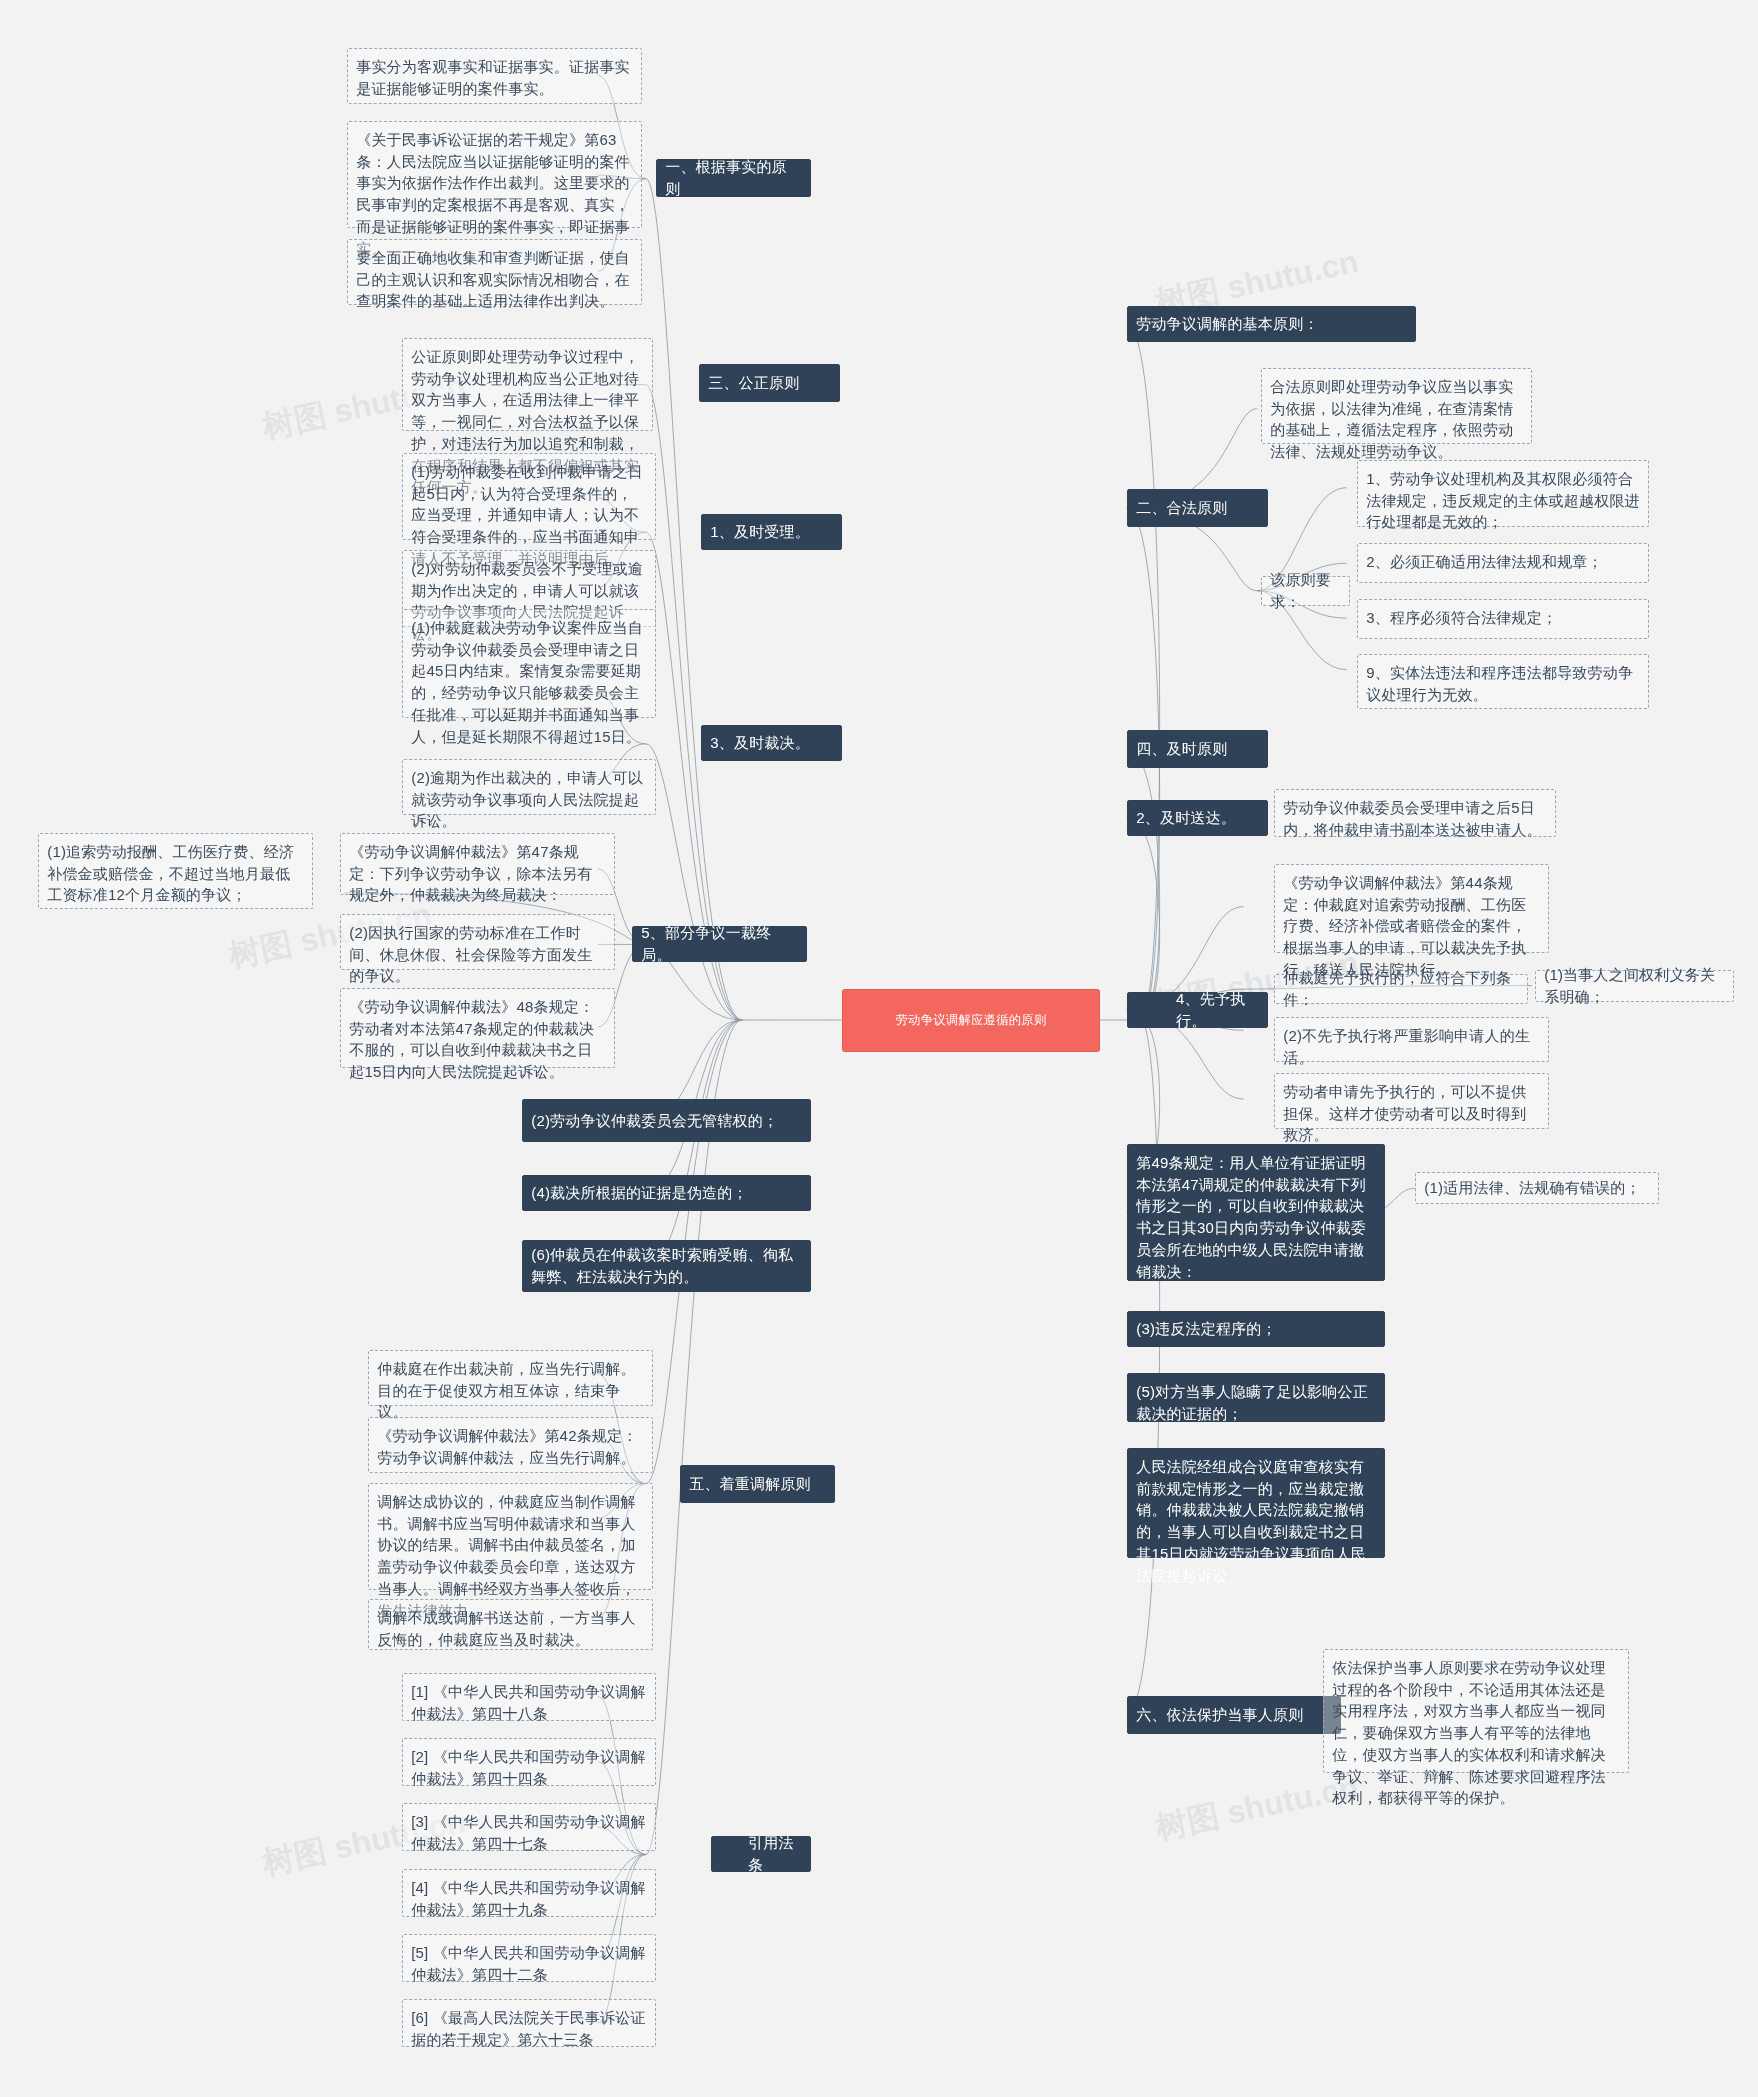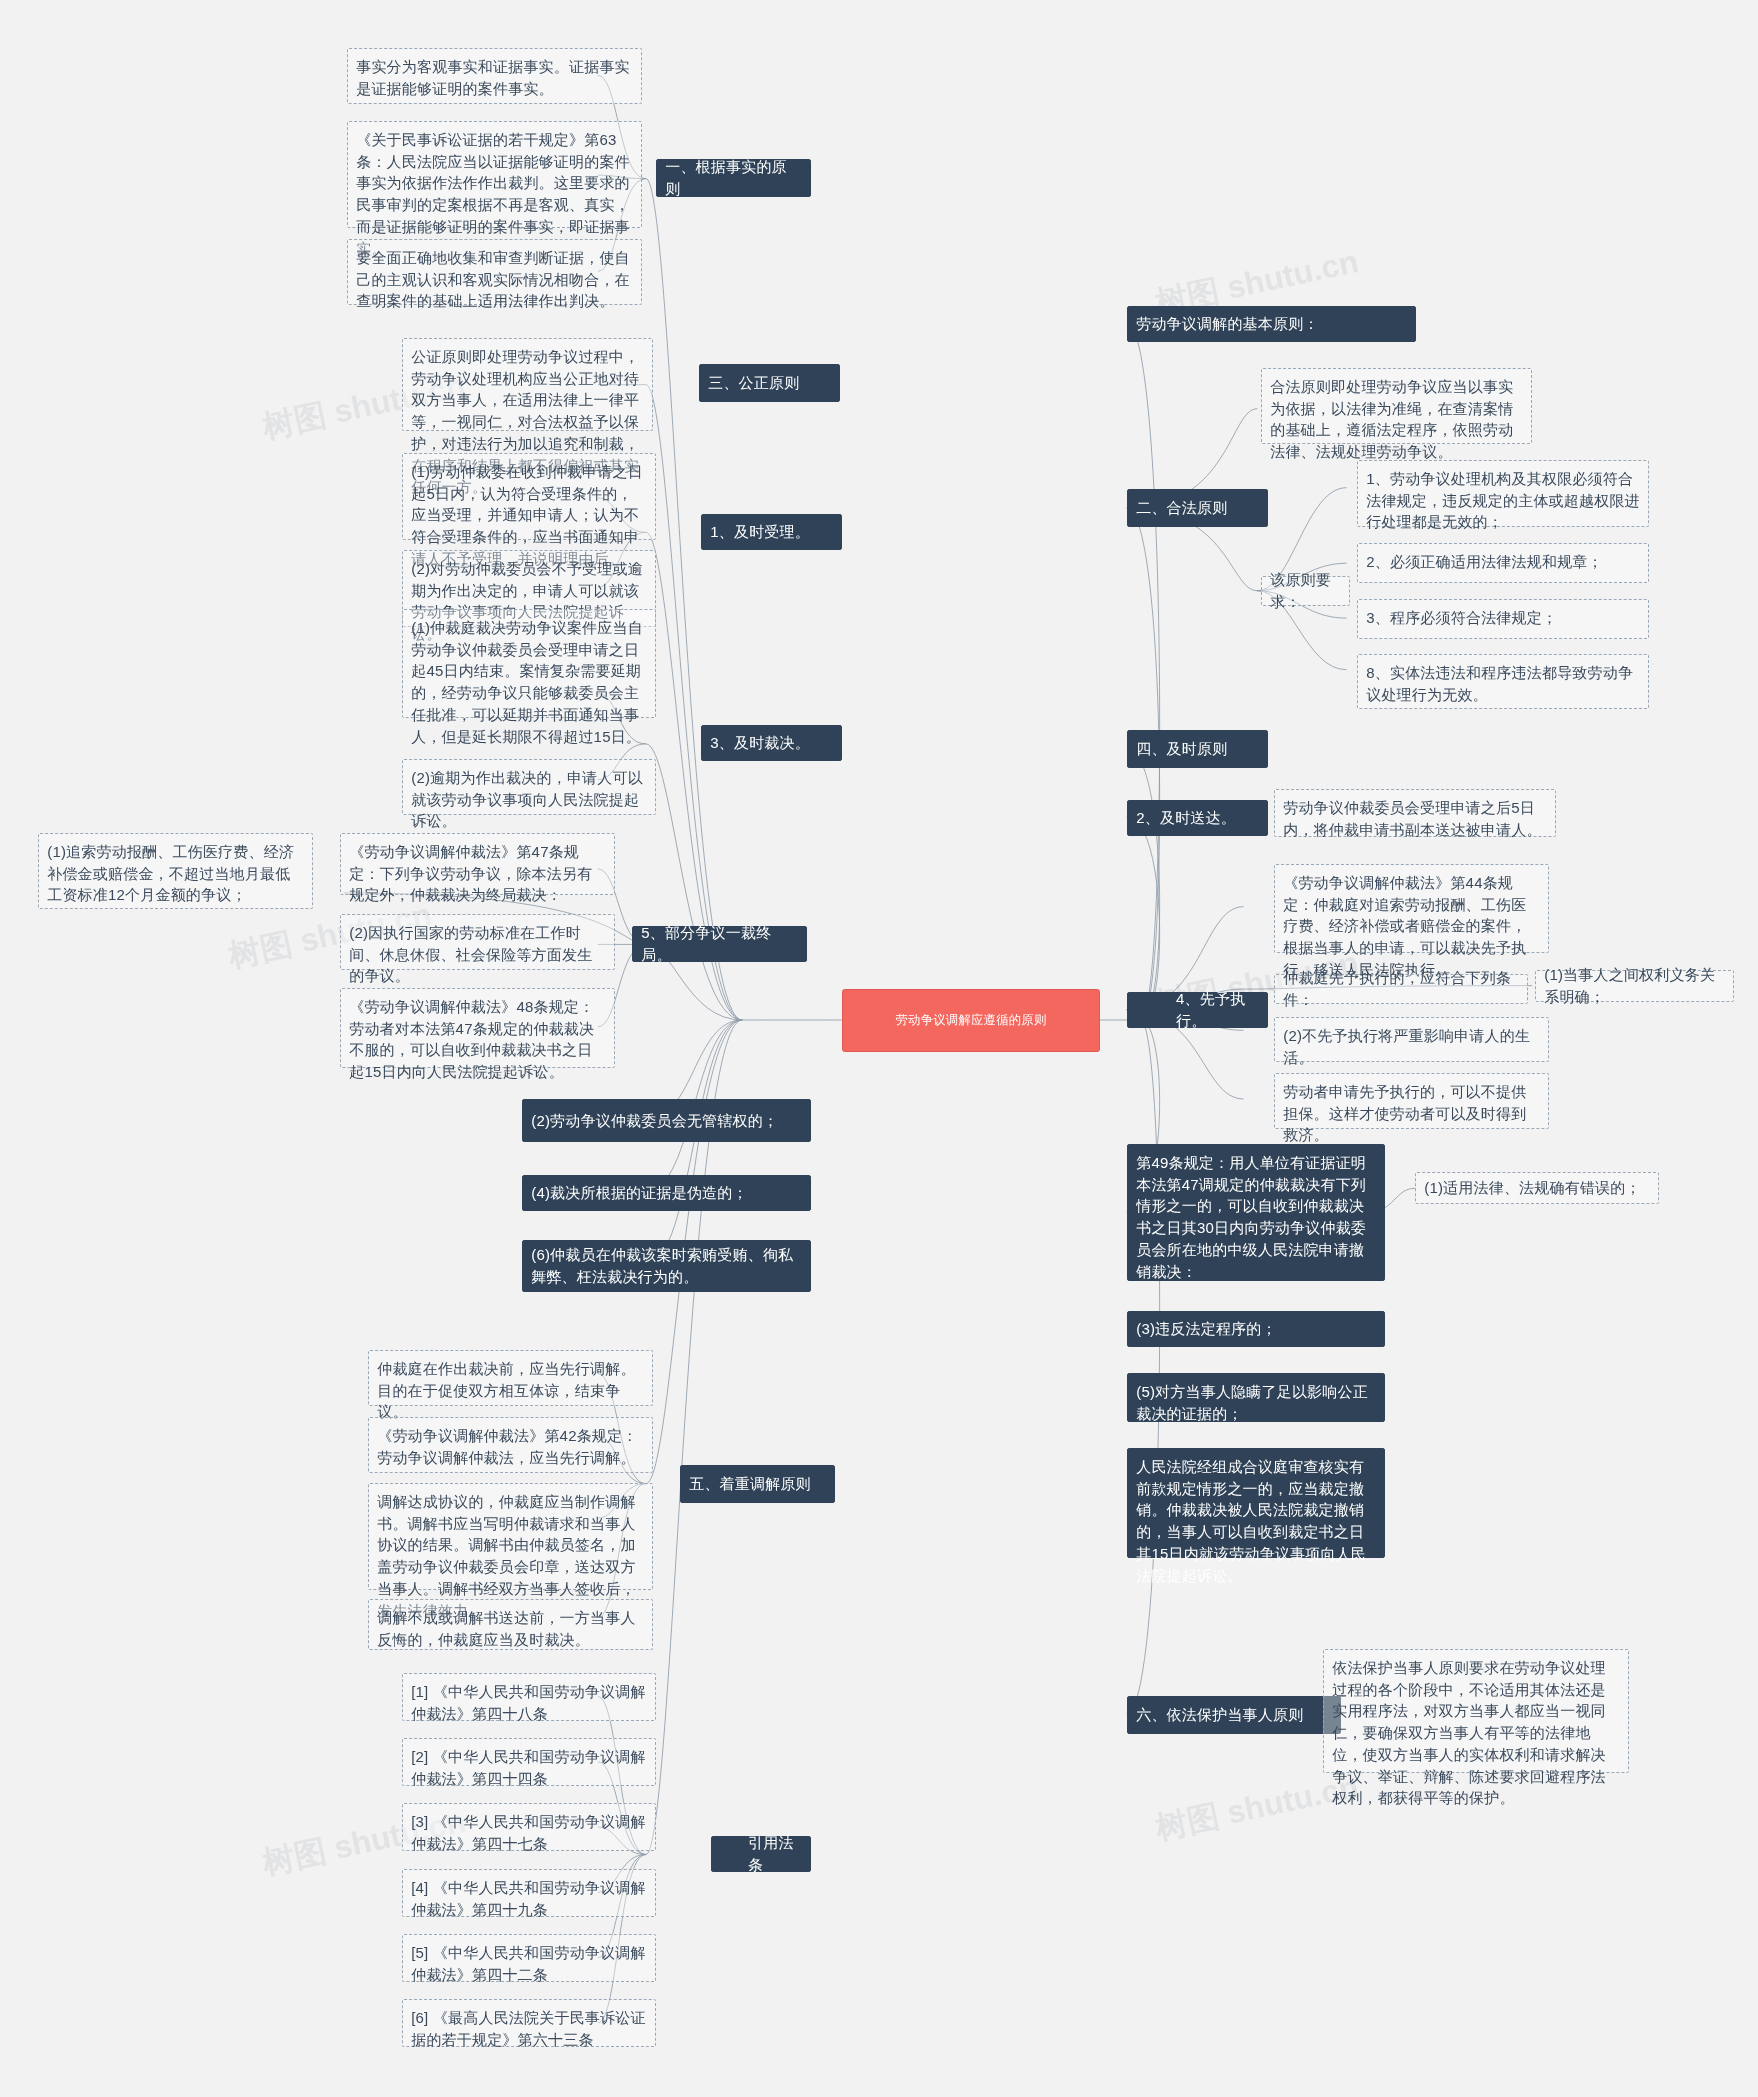--- a/index.html
+++ b/index.html
@@ -189,21 +189,21 @@
   <div class="node dashed" style="left:402px;top:1999px;width:254px;height:48px;">[6] 《最高人民法院关于民事诉讼证据的若干规定》第六十三条</div>
 
   <div class="node solid center" style="left:1127px;top:306px;width:289px;height:36px;">劳动争议调解的基本原则：</div>
 
   <div class="node solid center" style="left:1127px;top:489px;width:141px;height:38px;">二、合法原则</div>
   <div class="node dashed" style="left:1261px;top:368px;width:271px;height:76px;">合法原则即处理劳动争议应当以事实为依据，以法律为准绳，在查清案情的基础上，遵循法定程序，依照劳动法律、法规处理劳动争议。</div>
   <div class="node dashed center" style="left:1261px;top:576px;width:89px;height:30px;">该原则要求：</div>
   <div class="node dashed" style="left:1357px;top:460px;width:292px;height:67px;">1、劳动争议处理机构及其权限必须符合法律规定，违反规定的主体或超越权限进行处理都是无效的；</div>
   <div class="node dashed" style="left:1357px;top:543px;width:292px;height:40px;">2、必须正确适用法律法规和规章；</div>
   <div class="node dashed" style="left:1357px;top:599px;width:292px;height:40px;">3、程序必须符合法律规定；</div>
-  <div class="node dashed" style="left:1357px;top:654px;width:292px;height:55px;">8、实体法违法和程序违法都导致劳动争议处理行为无效。</div>
+  <div class="node dashed" style="left:1357px;top:654px;width:292px;height:55px;">9、实体法违法和程序违法都导致劳动争议处理行为无效。</div>
 
   <div class="node solid center" style="left:1127px;top:730px;width:141px;height:38px;">四、及时原则</div>
 
   <div class="node solid center" style="left:1127px;top:800px;width:141px;height:36px;">2、及时送达。</div>
   <div class="node dashed" style="left:1274px;top:789px;width:282px;height:48px;">劳动争议仲裁委员会受理申请之后5日内，将仲裁申请书副本送达被申请人。</div>
 
   <div class="node solid center" style="left:1127px;top:992px;width:141px;height:36px;padding-left:48px;">4、先予执行。</div>
   <div class="node dashed" style="left:1274px;top:864px;width:275px;height:89px;">《劳动争议调解仲裁法》第44条规定：仲裁庭对追索劳动报酬、工伤医疗费、经济补偿或者赔偿金的案件，根据当事人的申请，可以裁决先予执行，移送人民法院执行。</div>
   <div class="node dashed center" style="left:1274px;top:974px;width:254px;height:30px;">仲裁庭先予执行的，应符合下列条件：</div>
   <div class="node dashed center" style="left:1535px;top:970px;width:199px;height:32px;">(1)当事人之间权利义务关系明确；</div>

